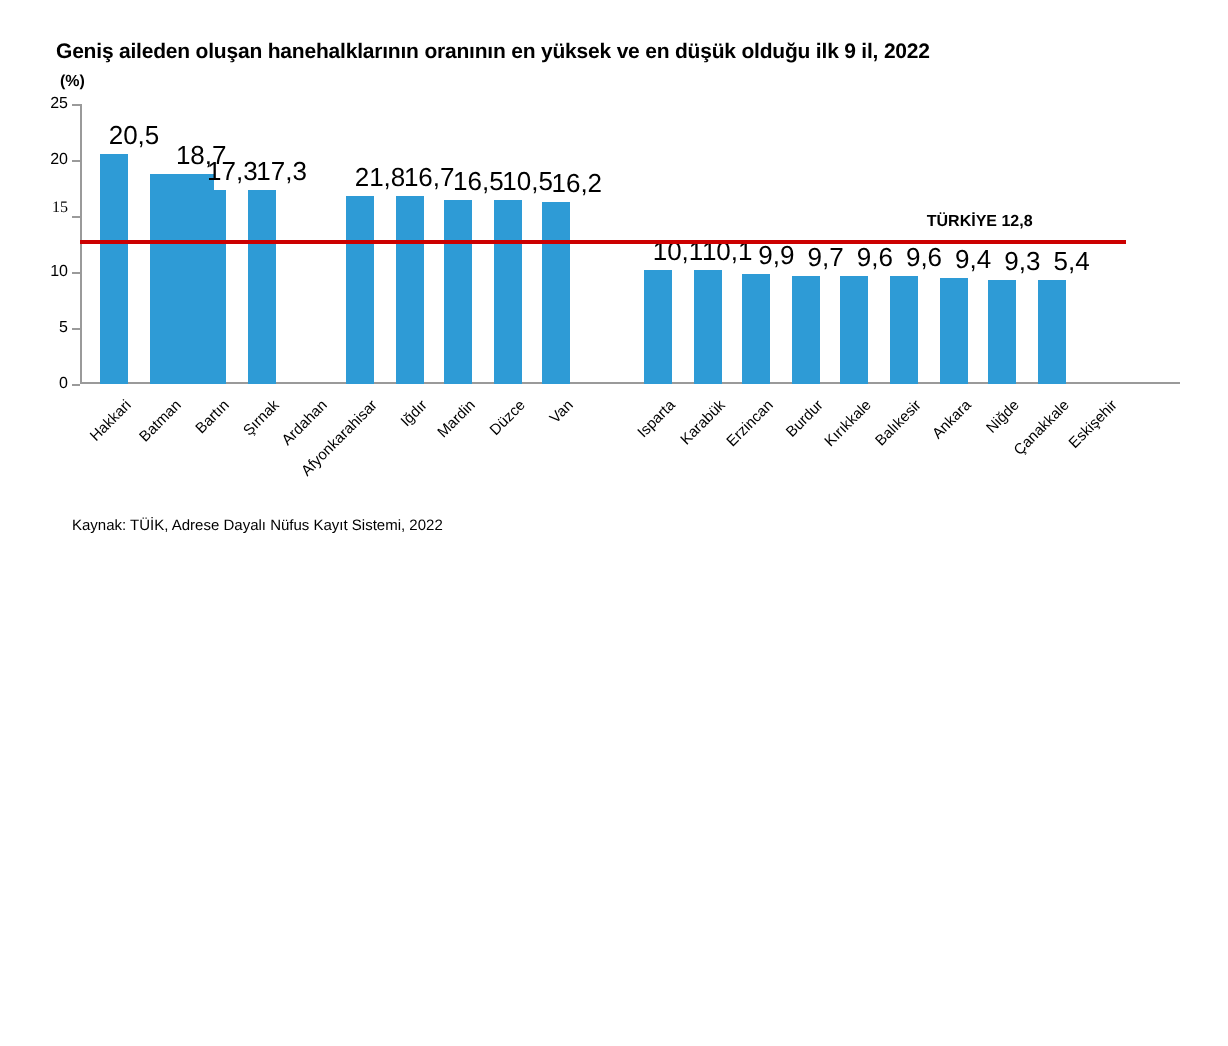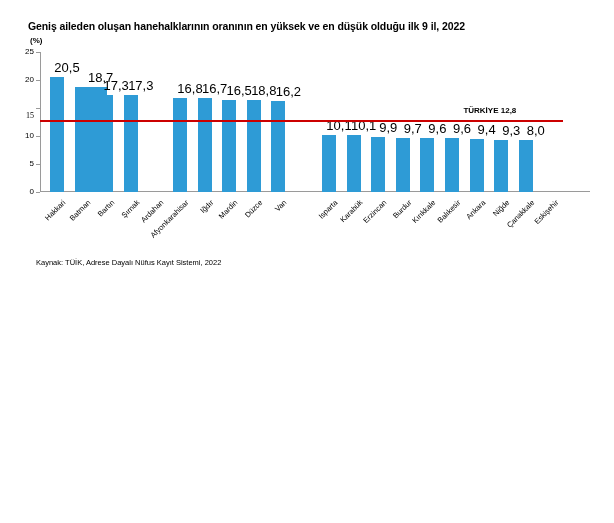--- a/index.html
+++ b/index.html
@@ -150,21 +150,21 @@
   <div class="plot">
     <div class="axis-line-y"></div>
     <div class="axis-line-x"></div>
     <div id="yticks">
         <div class="ytick" style="top: 136px;">0</div>
         <div class="ytick-mark" style="top: 140px;"></div>
         <div class="ytick" style="top: 108px;">5</div>
         <div class="ytick-mark" style="top: 112px;"></div>
         <div class="ytick" style="top: 80px;">10</div>
         <div class="ytick-mark" style="top: 84px;"></div>
-        <div class="ytick" style="top: 60px; font-family: Liberation Serif, serif;">15</div>
+        <div class="ytick" style="top: 48px; font-family: Liberation Serif, serif;">15</div>
         <div class="ytick-mark" style="top: 56px;"></div>
         <div class="ytick" style="top: 24px;">20</div>
         <div class="ytick-mark" style="top: 28px;"></div>
         <div class="ytick" style="top: -4px;">25</div>
         <div class="ytick-mark" style="top: 0px;"></div>
       </div>
     <div class="bars" id="bars">
         <div class="bar-slot" style="left: 10px; width: 14px;">
           <div class="bar" style="height: 114.8px; background: rgb(46, 155, 214);"></div>
           <div class="bar-label" style="bottom: 116.8px;">20,5</div>
@@ -176,33 +176,33 @@
         <div class="bar-slot" style="left: 59.2px; width: 14px;">
           <div class="bar" style="height: 96.88px; background: rgb(46, 155, 214);"></div>
           <div class="bar-label" style="bottom: 98.88px;">17,3</div>
         </div>
         <div class="bar-slot" style="left: 83.8px; width: 14px;">
           <div class="bar" style="height: 96.88px; background: rgb(46, 155, 214);"></div>
           <div class="bar-label" style="bottom: 98.88px;">17,3</div>
         </div>
         <div class="bar-slot" style="left: 133px; width: 14px;">
           <div class="bar" style="height: 94.08px; background: rgb(46, 155, 214);"></div>
-          <div class="bar-label" style="bottom: 96.08px;">16,8</div>
+          <div class="bar-label" style="bottom: 96.08px;">21,8</div>
         </div>
         <div class="bar-slot" style="left: 157.6px; width: 14px;">
           <div class="bar" style="height: 93.52px; background: rgb(46, 155, 214);"></div>
           <div class="bar-label" style="bottom: 95.52px;">16,7</div>
         </div>
         <div class="bar-slot" style="left: 182.2px; width: 14px;">
           <div class="bar" style="height: 92.4px; background: rgb(46, 155, 214);"></div>
           <div class="bar-label" style="bottom: 94.4px;">16,5</div>
         </div>
         <div class="bar-slot" style="left: 206.8px; width: 14px;">
           <div class="bar" style="height: 91.84px; background: rgb(46, 155, 214);"></div>
-          <div class="bar-label" style="bottom: 93.84px;">18,8</div>
+          <div class="bar-label" style="bottom: 93.84px;">10,5</div>
         </div>
         <div class="bar-slot" style="left: 231.4px; width: 14px;">
           <div class="bar" style="height: 90.72px; background: rgb(46, 155, 214);"></div>
           <div class="bar-label" style="bottom: 92.72px;">16,2</div>
         </div>
         <div class="bar-slot" style="left: 282px; width: 14px;">
           <div class="bar" style="height: 56.56px; background: rgb(46, 155, 214);"></div>
           <div class="bar-label" style="bottom: 58.56px;">10,1</div>
         </div>
         <div class="bar-slot" style="left: 306.6px; width: 14px;">
@@ -228,21 +228,21 @@
         <div class="bar-slot" style="left: 429.6px; width: 14px;">
           <div class="bar" style="height: 52.64px; background: rgb(46, 155, 214);"></div>
           <div class="bar-label" style="bottom: 54.64px;">9,4</div>
         </div>
         <div class="bar-slot" style="left: 454.2px; width: 14px;">
           <div class="bar" style="height: 52.08px; background: rgb(46, 155, 214);"></div>
           <div class="bar-label" style="bottom: 54.08px; text-align: right;">9,3</div>
         </div>
         <div class="bar-slot" style="left: 478.8px; width: 14px;">
           <div class="bar" style="height: 51.52px; background: rgb(46, 155, 214);"></div>
-          <div class="bar-label" style="bottom: 53.52px;">8,0</div>
+          <div class="bar-label" style="bottom: 53.52px;">5,4</div>
         </div>
       </div>
     <div id="catlabels">
         <div class="cat-label" style="left: 21px;">Hakkari</div>
         <div class="cat-label" style="left: 45.6px;">Batman</div>
         <div class="cat-label" style="left: 70.2px;">Bartın</div>
         <div class="cat-label" style="left: 94.8px;">Şırnak</div>
         <div class="cat-label" style="left: 119.4px;">Ardahan</div>
         <div class="cat-label" style="left: 144px;">Afyonkarahisar</div>
         <div class="cat-label" style="left: 168.6px;">Iğdır</div>

